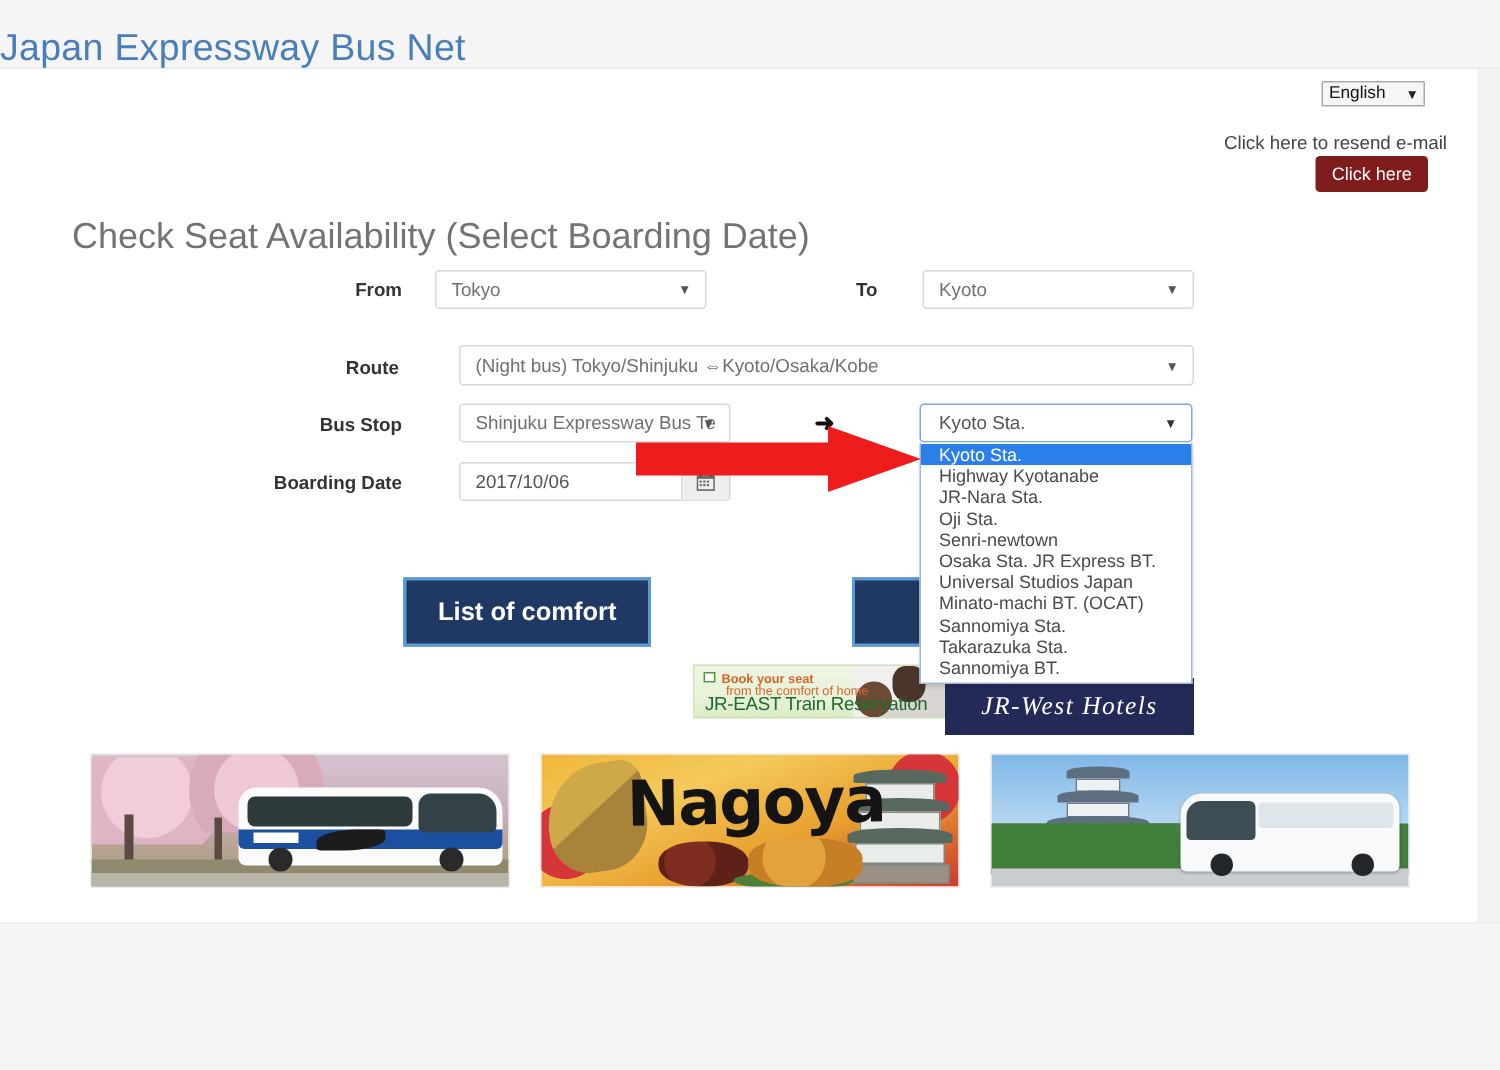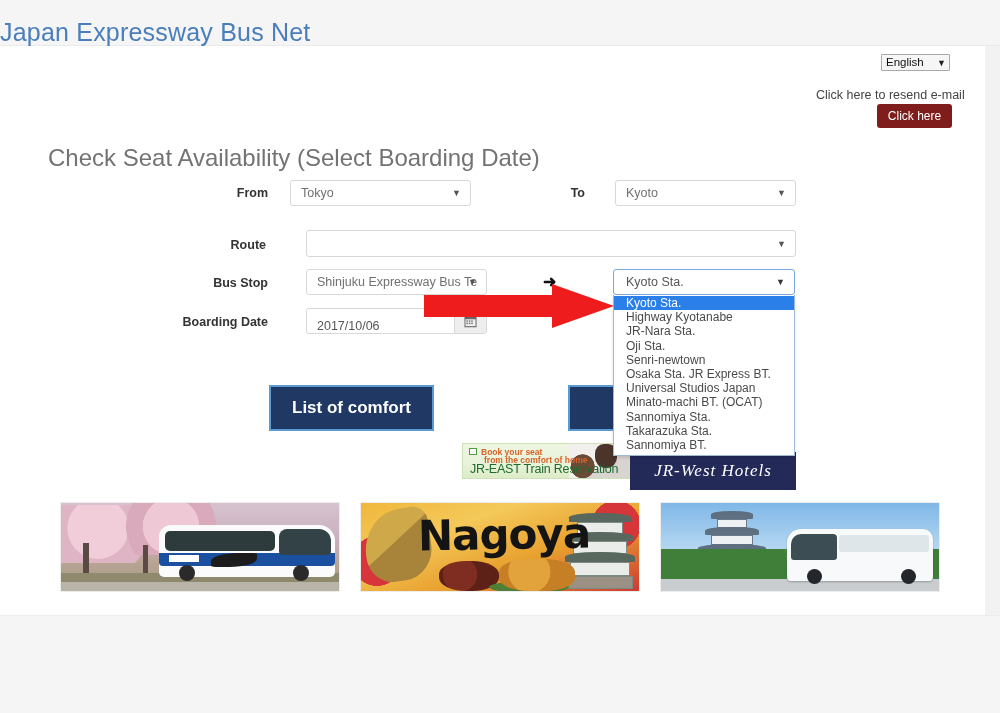--- a/index.html
+++ b/index.html
@@ -94,21 +94,21 @@
   #lbl-route{left:196px; top:238px; width:70px; }
   #sel-route{left:306px; top:230px; width:490px; height:27px; }
 
   #lbl-busstop{ left:180px; top:276px; width:88px; }
   #sel-busstop{ left:306px; top:269px; width:181px; height:26px; }
 
   #lbl-date{ left:172px; top:315px; width:96px; }
   #date-group{
     position:absolute; left:306px; top:308px; width:181px; height:26px;
     border:1px solid #d8d8d8; border-radius:3px; background:#fff;
-    display:flex; align-items:flex-end;
+    display:flex; align-items:center;
   }
   #date-value{
     flex:1; padding-left:10px; font-size:12.5px; color:#555;
   }
   #date-picker-btn{
     width:32px; height:100%; background:#eeeeee;
     border-left:1px solid #d8d8d8;
     display:flex; align-items:center; justify-content:center;
     cursor:pointer; border-radius:0 2px 2px 0;
   }
@@ -174,21 +174,21 @@
     overflow:hidden; cursor:pointer; z-index:20;
     background:linear-gradient(180deg,#eef6e2 0%, #e7f2d8 62%, #dcecc6 100%);
     border:1px solid #cfe0b8;
   }
   #jreast-l1{
     position:absolute; left:18px; top:3px;
     font-size:8.5px; color:#d6642a; font-weight:bold; white-space:nowrap;
   }
   #jreast-l2{
     position:absolute; left:21px; top:11px;
-    font-size:8.5px; color:#d6642a; font-weight:bold; white-space:nowrap;
+    font-size:8.5px; color:#d6642a; font-weight:normal; white-space:nowrap;
   }
   #jreast-l3{
     position:absolute; left:7px; bottom:2px;
     font-size:12.5px; color:#1e6b2e; font-weight:normal; white-space:nowrap;
     letter-spacing:-.2px;
   }
   #jreast-mail-ico{
     position:absolute; left:6px; top:4px; width:8px; height:7px;
     border:1.2px solid #4f9a3a; background:#fff;
   }
@@ -318,20 +318,21 @@
 </div>
 
 <div class="form-label" id="lbl-to">To</div>
 <div class="sel" id="sel-to">
   <span class="txt">Kyoto</span>
   <span class="caret">▼</span>
 </div>
 
 <div class="form-label" id="lbl-route">Route</div>
 <div class="sel" id="sel-route">
+  <span class="txt">(Night bus) Tokyo/Shinjuku ⇔Kyoto/Osaka/Kobe</span>
   <span class="caret">▼</span>
 </div>
 
 <div class="form-label" id="lbl-busstop">Bus Stop</div>
 <div class="sel" id="sel-busstop">
   <span class="txt">Shinjuku Expressway Bus Te</span>
   <span class="caret">▼</span>
 </div>
 
 <div class="form-label" id="lbl-date">Boarding Date</div>

